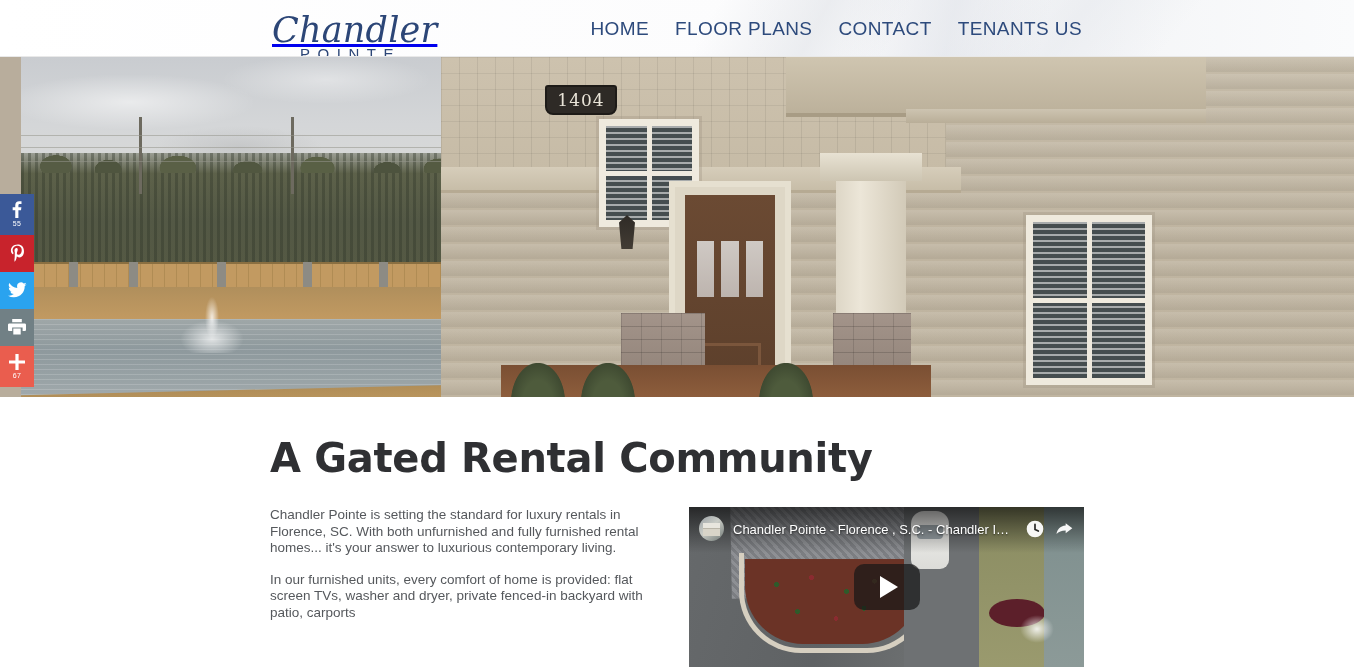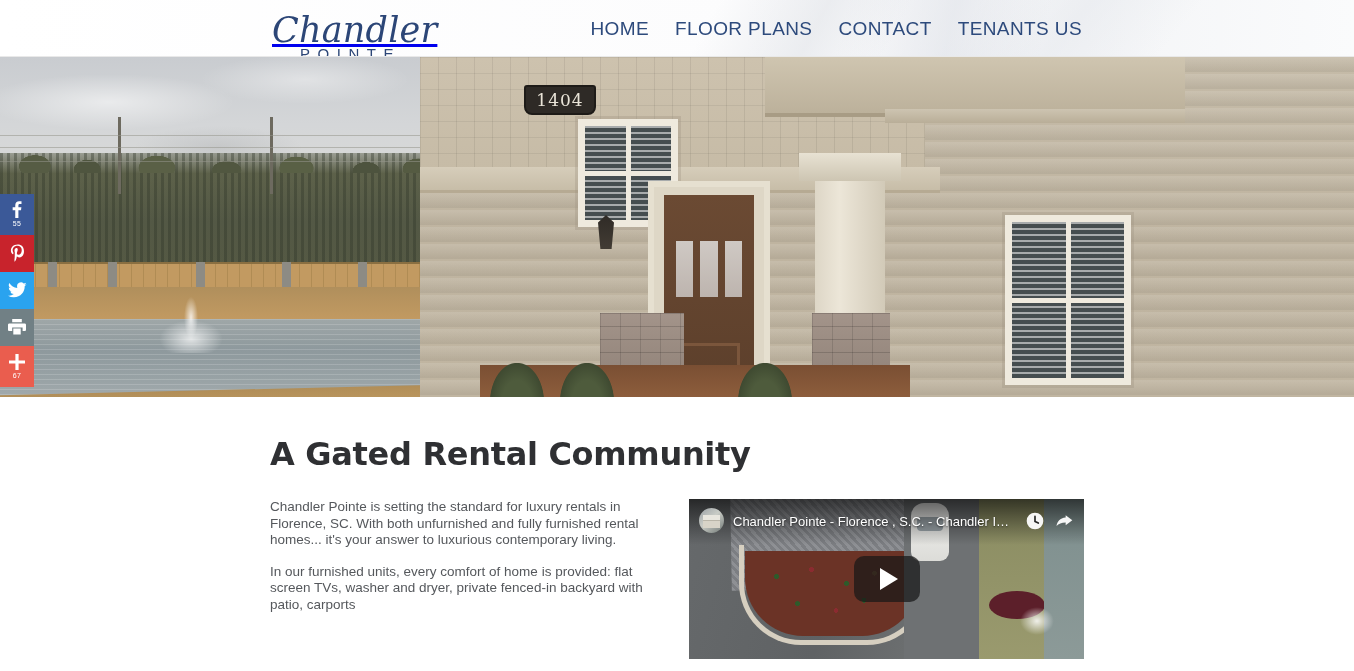--- a/index.html
+++ b/index.html
@@ -83,21 +83,21 @@
     border-radius:2px;
   }
 
   
   .hero {
     position:relative;
     height:340px;
     overflow:hidden;
     background:#b8ad9c;
   }
-  .hero-photo { position:absolute; inset:0; }
+  .hero-photo { position:absolute; inset:0;margin-left:21px; }
 
   
   .sky {
     position:absolute; left:0; top:0; width:436px; height:150px;
     background:linear-gradient(to bottom,#c9ccd0 0%,#d4d6d8 45%,#dcdcd8 100%);
   }
   .sky:after{
     content:""; position:absolute; inset:0;
     background:
       radial-gradient(ellipse 180px 40px at 25% 30%, rgba(255,255,255,.55), transparent 70%),
@@ -311,21 +311,21 @@
     overflow:hidden;
   }
   .wrap{
     position:relative;
     width:814px;
     margin:0 auto;
     padding-left:0;
   }
   .page-title{
     font-family:"DejaVu Sans", sans-serif;
-    font-size:32px;
+    font-size:40px;
     font-weight:700;
     color:#2f3033;
     letter-spacing:-.3px;
     padding-top:38px;
     padding-left:0;
   }
   .cols{
     display:flex;
     gap:30px;
     margin-top:26px;

